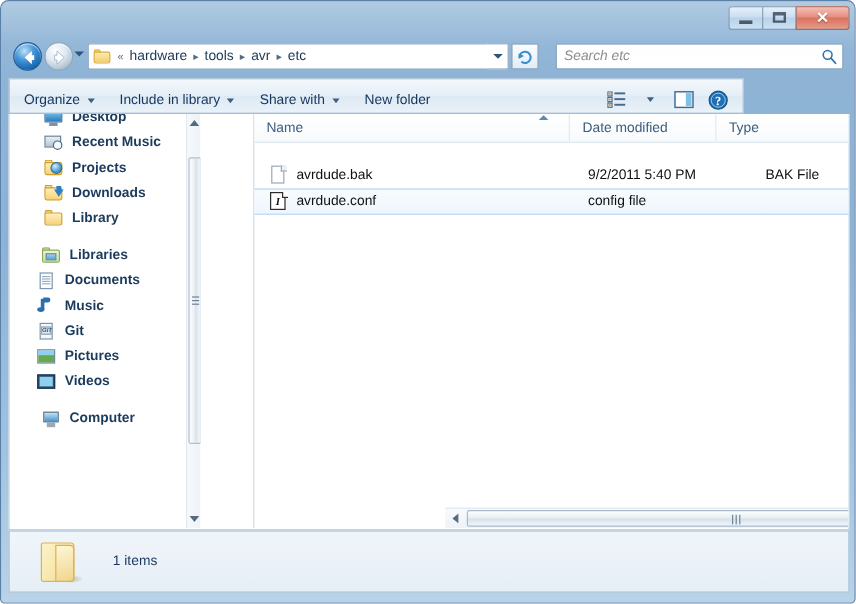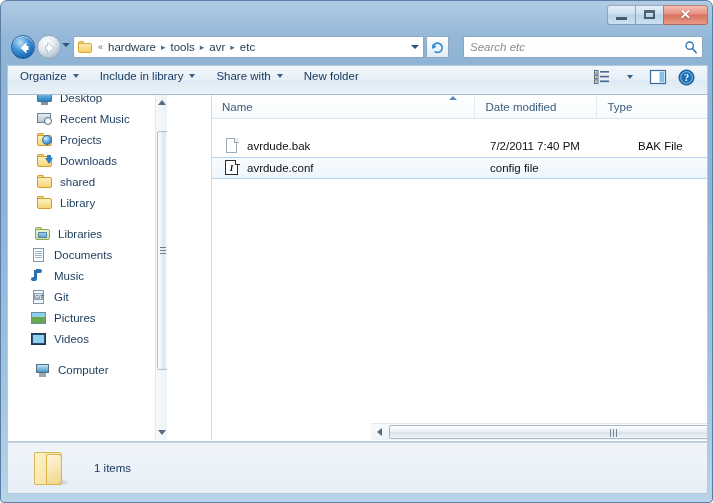--- a/index.html
+++ b/index.html
@@ -144,25 +144,25 @@
     display:flex; align-items:center;
   }
   #search-input-text {
     flex:1; font-size:11.5px; color:#8a8a8a; font-style:italic;
     padding-left:6px; overflow:hidden; white-space:nowrap;
   }
   #search-icon { width:22px; display:flex; align-items:center; justify-content:center; }
 
   
   #toolbar {
-    position:absolute; left:6px; top:64px; width:701px; height:30px;
+    position:absolute; left:6px; top:64px; width:613px; height:30px;
     background:linear-gradient(180deg,#f2f7fb 0%,#e6eff7 48%,#dde9f4 52%,#eaf2f9 100%);
     border:1px solid #b5c9dc; border-bottom:1px solid #a8bdd2;
     box-sizing:border-box;
-    display:flex; align-items:flex-start;
+    display:flex; align-items:flex-end;
   }
   .tbitem {
     font-size:11.5px; color:#14365c;
     padding:4px 9px; margin-left:3px;
     display:flex; align-items:center; gap:6px;
     border-radius:3px; white-space:nowrap;
   }
   .tbcaret {
     width:0;height:0;border-left:3.5px solid transparent;border-right:3.5px solid transparent;
     border-top:4px solid #3c5f84;
@@ -175,21 +175,21 @@
     position:absolute; left:6px; top:94px; width:701px; height:347px;
     background:#ffffff; border:1px solid #b5c9dc; border-top:none;
     box-sizing:border-box; overflow:hidden;
   }
 
   
   #navpane {
     position:absolute; left:0; top:0; width:159px; height:345px;
     background:#ffffff; overflow:hidden;
   }
-  #navlist { position:absolute; left:0; top:-18px; width:147px; }
+  #navlist { position:absolute; left:0; top:-18px; width:147px;font-weight:bold; }
   .navgroup { margin-top:10px; }
   .navrow {
     height:21px; display:flex; align-items:center;
     font-size:11.5px; color:#1b3a5c; white-space:nowrap;
   }
   .navrow .nvicon { width:18px; height:16px; margin-right:6px; flex:none; position:relative; }
   .navrow.lvl1 { padding-left:28px; }
   .navrow.lvl0 { padding-left:10px;margin-left:16px; }
   .navrow.lvl1b { padding-left:22px; }
 
@@ -572,27 +572,20 @@
                 <i class="stem"></i>
                 <i class="arrow"></i>
               </span>
             <span>Downloads</span>
           </div>
           <div class="navrow lvl1">
             <span class="nvicon ic-folder">
                 <i class="t"></i>
                 <i class="b"></i>
               </span>
-            <span>shared</span>
-          </div>
-          <div class="navrow lvl1">
-            <span class="nvicon ic-folder">
-                <i class="t"></i>
-                <i class="b"></i>
-              </span>
             <span>Library</span>
           </div>
         </div>
 
         <div class="navgroup">
           <div class="navrow lvl0">
             <span class="nvicon ic-lib">
                 <i class="t"></i>
                 <i class="b"></i>
                 <i class="m"></i>
@@ -690,21 +683,21 @@
 
       <div id="filelist">
         <div class="filerow">
           <div class="fcell-name">
             <span class="ficon ic-blank">
                 <i class="p"></i>
                 <i class="fold"></i>
               </span>
             <span>avrdude.bak</span>
           </div>
-          <div class="fcell-date">7/2/2011 7:40 PM</div>
+          <div class="fcell-date">9/2/2011 5:40 PM</div>
           <div class="fcell-type">BAK File</div>
           <div class="fcell-size"></div>
         </div>
 
         <div class="filerow selected">
           <div class="fcell-name">
             <span class="ficon ic-conf">
               <i class="p"></i>
               <i class="glyph">I</i>
               <i class="fold"></i>

